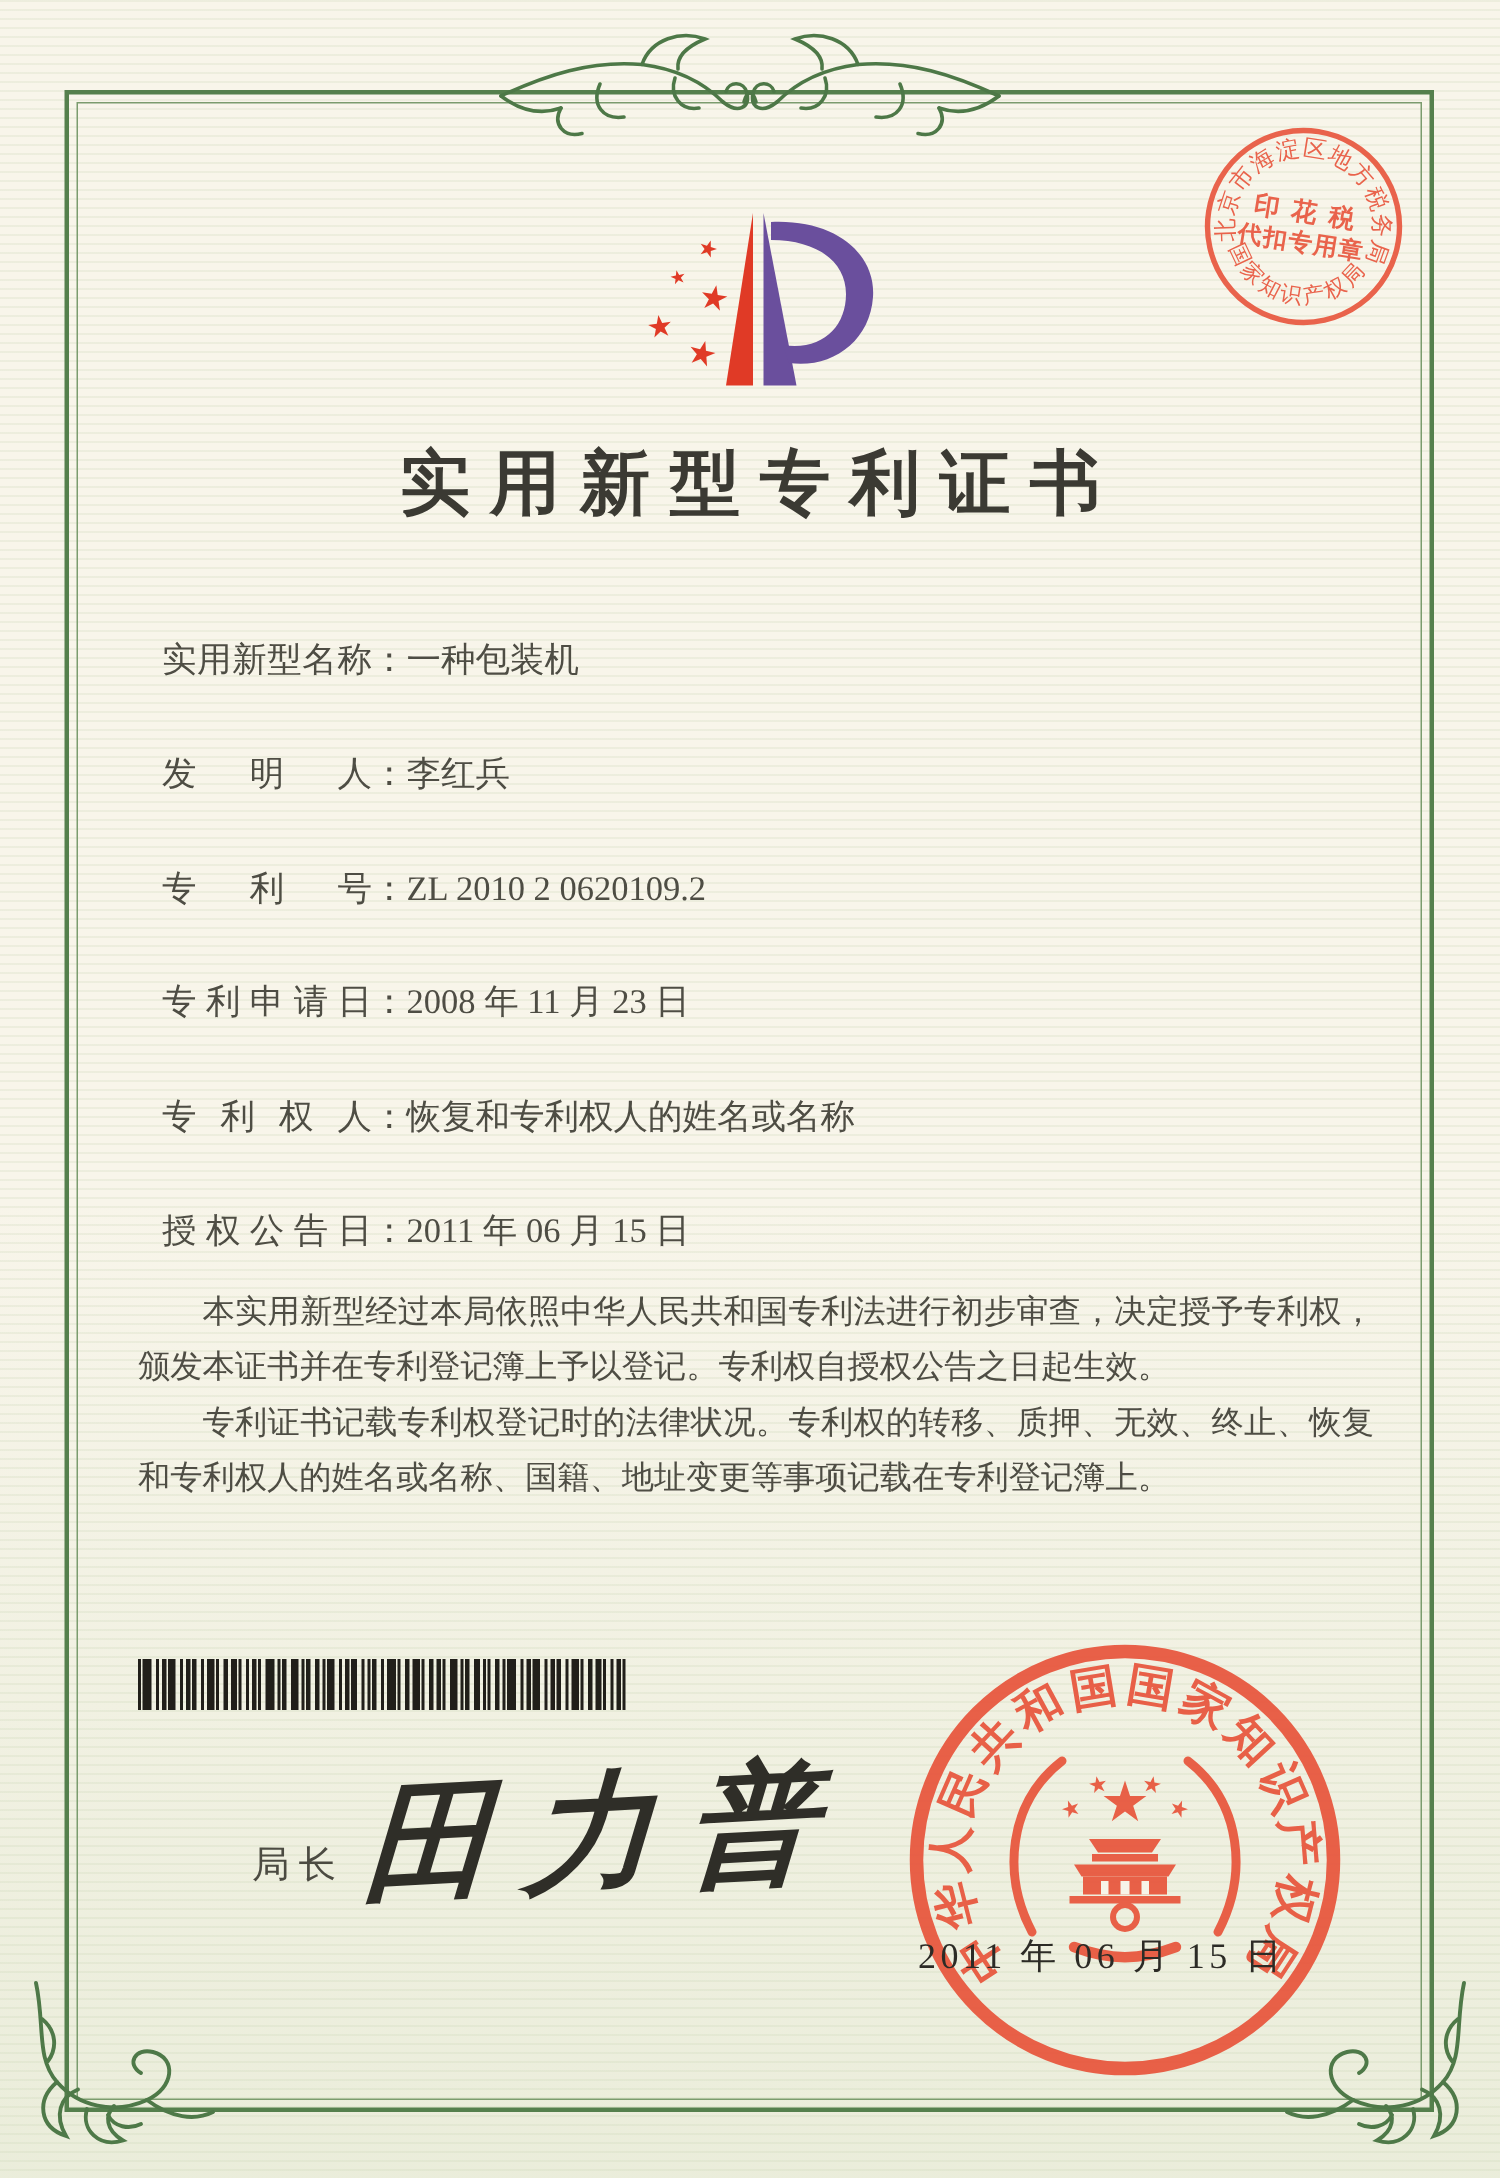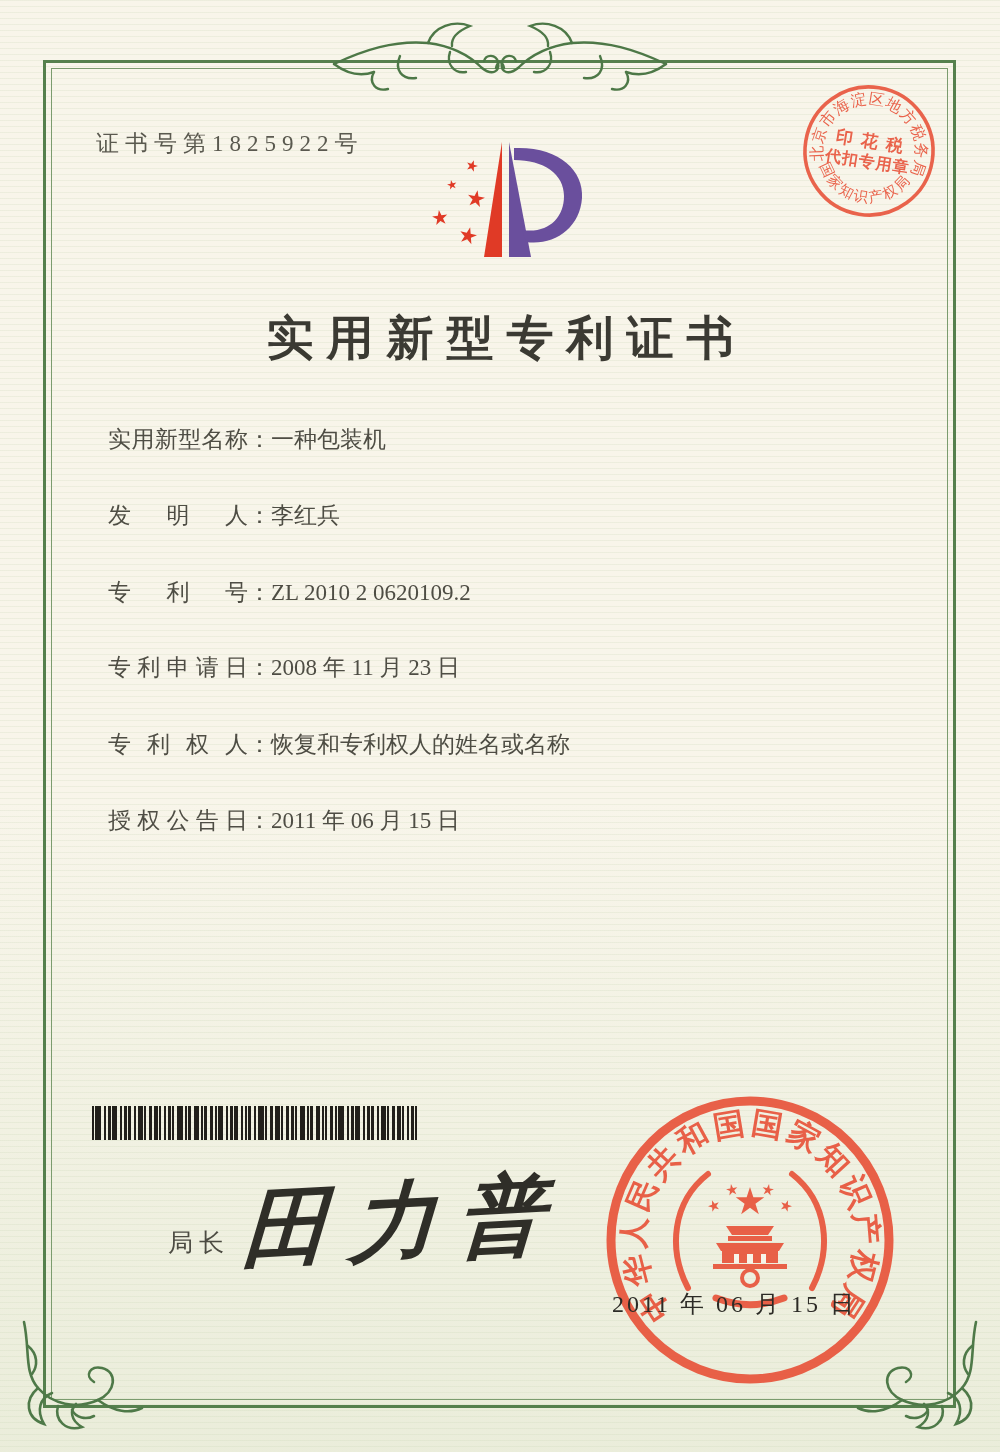--- a/index.html
+++ b/index.html
@@ -25,21 +25,20 @@
     border:1px solid #7b9c6e;
   }
   .cert-no{
     position:absolute; left:96px; top:128px;
     font-size:23px; letter-spacing:6px; color:#5a594f;
   }
   .title{
     position:absolute; left:0; right:0; top:291px; text-align:center;
     font-size:47px; font-weight:700; letter-spacing:13px; text-indent:13px;
     color:#3b3a33;
-    margin-top:16px;
   }
   .field{
     position:absolute; left:108px; font-size:23px; color:#4e4d44; white-space:nowrap;
   }
   .flabel{
     display:inline-flex; width:140px; justify-content:space-between;
     vertical-align:bottom;
   }
   .paras{
     position:absolute; left:92px; width:824px; top:856px;
@@ -127,21 +126,20 @@
       <path d="M10,2 C16,30 10,52 24,68 C38,84 62,90 84,80"></path>
       <path d="M84,80 C102,72 104,52 88,48 C76,45 70,56 80,62"></path>
       <path d="M24,68 C10,80 12,98 30,104 C22,90 26,78 38,73"></path>
       <path d="M44,86 C40,100 52,112 68,107 C56,100 56,90 62,84"></path>
       <path d="M84,80 C100,92 116,94 128,88"></path>
       <path d="M14,26 C24,34 24,46 18,54"></path>
       <path d="M58,90 C62,98 72,100 80,96"></path>
     </g>
   </svg>
 
-  <div class="cert-no">证书号第1825922号</div>
 
   <svg class="tax-stamp" viewBox="0 0 140 140">
     <defs>
       <path id="taxArcTop" d="M25.8,86.1 A47,47 0 1,1 114.2,86.1" fill="none"></path>
       <path id="taxArcBottom" d="M19.8,78.9 A51,51 0 0,0 120.2,78.9" fill="none"></path>
     </defs>
     <g transform="rotate(9 70 70)" fill="#e8543b">
       <circle cx="70" cy="70" r="64" fill="none" stroke="#e8543b" stroke-width="3.6"></circle>
       <text font-size="15.5" letter-spacing="1">
         <textPath href="#taxArcTop" startOffset="50%" text-anchor="middle">北京市海淀区地方税务局</textPath>
@@ -219,20 +217,22 @@
     <span class="flabel">
         <span>授</span>
         <span>权</span>
         <span>公</span>
         <span>告</span>
         <span>日</span>
       </span><span>：</span><span>2011 年 06 月 15 日</span>
   </div>
 
   <div class="paras">
+    <p>本实用新型经过本局依照中华人民共和国专利法进行初步审查，决定授予专利权，颁发本证书并在专利登记簿上予以登记。专利权自授权公告之日起生效。</p>
+    <p>专利证书记载专利权登记时的法律状况。专利权的转移、质押、无效、终止、恢复和专利权人的姓名或名称、国籍、地址变更等事项记载在专利登记簿上。</p>
   </div>
 
   <div class="barcode"><i style="width: 2px; margin-right: 1px;"></i><i style="width: 6px; margin-right: 3px;"></i><i style="width: 2px; margin-right: 2px;"></i><i style="width: 3px; margin-right: 1px;"></i><i style="width: 5px; margin-right: 3px;"></i><i style="width: 2px; margin-right: 2px;"></i><i style="width: 3px; margin-right: 1px;"></i><i style="width: 3px; margin-right: 3px;"></i><i style="width: 2px; margin-right: 2px;"></i><i style="width: 5px; margin-right: 1px;"></i><i style="width: 2px; margin-right: 3px;"></i><i style="width: 3px; margin-right: 2px;"></i><i style="width: 4px; margin-right: 1px;"></i><i style="width: 2px; margin-right: 3px;"></i><i style="width: 2px; margin-right: 2px;"></i><i style="width: 3px; margin-right: 1px;"></i><i style="width: 2px; margin-right: 3px;"></i><i style="width: 6px; margin-right: 2px;"></i><i style="width: 2px; margin-right: 1px;"></i><i style="width: 3px; margin-right: 3px;"></i><i style="width: 5px; margin-right: 2px;"></i><i style="width: 2px; margin-right: 1px;"></i><i style="width: 3px; margin-right: 3px;"></i><i style="width: 3px; margin-right: 2px;"></i><i style="width: 2px; margin-right: 1px;"></i><i style="width: 5px; margin-right: 3px;"></i><i style="width: 2px; margin-right: 2px;"></i><i style="width: 3px; margin-right: 1px;"></i><i style="width: 4px; margin-right: 3px;"></i><i style="width: 2px; margin-right: 2px;"></i><i style="width: 2px; margin-right: 1px;"></i><i style="width: 3px; margin-right: 3px;"></i><i style="width: 2px; margin-right: 2px;"></i><i style="width: 6px; margin-right: 1px;"></i><i style="width: 2px; margin-right: 3px;"></i><i style="width: 3px; margin-right: 2px;"></i><i style="width: 5px; margin-right: 1px;"></i><i style="width: 2px; margin-right: 3px;"></i><i style="width: 3px; margin-right: 2px;"></i><i style="width: 3px; margin-right: 1px;"></i><i style="width: 2px; margin-right: 3px;"></i><i style="width: 5px; margin-right: 2px;"></i><i style="width: 2px; margin-right: 1px;"></i><i style="width: 3px; margin-right: 3px;"></i><i style="width: 4px; margin-right: 2px;"></i><i style="width: 2px; margin-right: 1px;"></i><i style="width: 2px; margin-right: 3px;"></i><i style="width: 3px; margin-right: 2px;"></i><i style="width: 2px; margin-right: 1px;"></i><i style="width: 6px; margin-right: 3px;"></i><i style="width: 2px; margin-right: 2px;"></i><i style="width: 3px; margin-right: 1px;"></i><i style="width: 5px; margin-right: 3px;"></i><i style="width: 2px; margin-right: 2px;"></i><i style="width: 3px; margin-right: 1px;"></i><i style="width: 3px; margin-right: 3px;"></i><i style="width: 2px; margin-right: 2px;"></i><i style="width: 5px; margin-right: 1px;"></i><i style="width: 2px; margin-right: 3px;"></i><i style="width: 3px; margin-right: 2px;"></i><i style="width: 4px; margin-right: 1px;"></i><i style="width: 2px; margin-right: 3px;"></i><i style="width: 2px; margin-right: 2px;"></i><i style="width: 3px; margin-right: 1px;"></i><i style="width: 2px; margin-right: 3px;"></i></div>
 
   <div class="sig-role">局长</div>
   <div class="sig-name">田力普</div>
 
   <svg class="seal" viewBox="0 0 300 300">
     <defs>
       <path id="sealArc" d="M63.2,210.8 A106,106 0 1,1 236.8,210.8" fill="none"></path>

